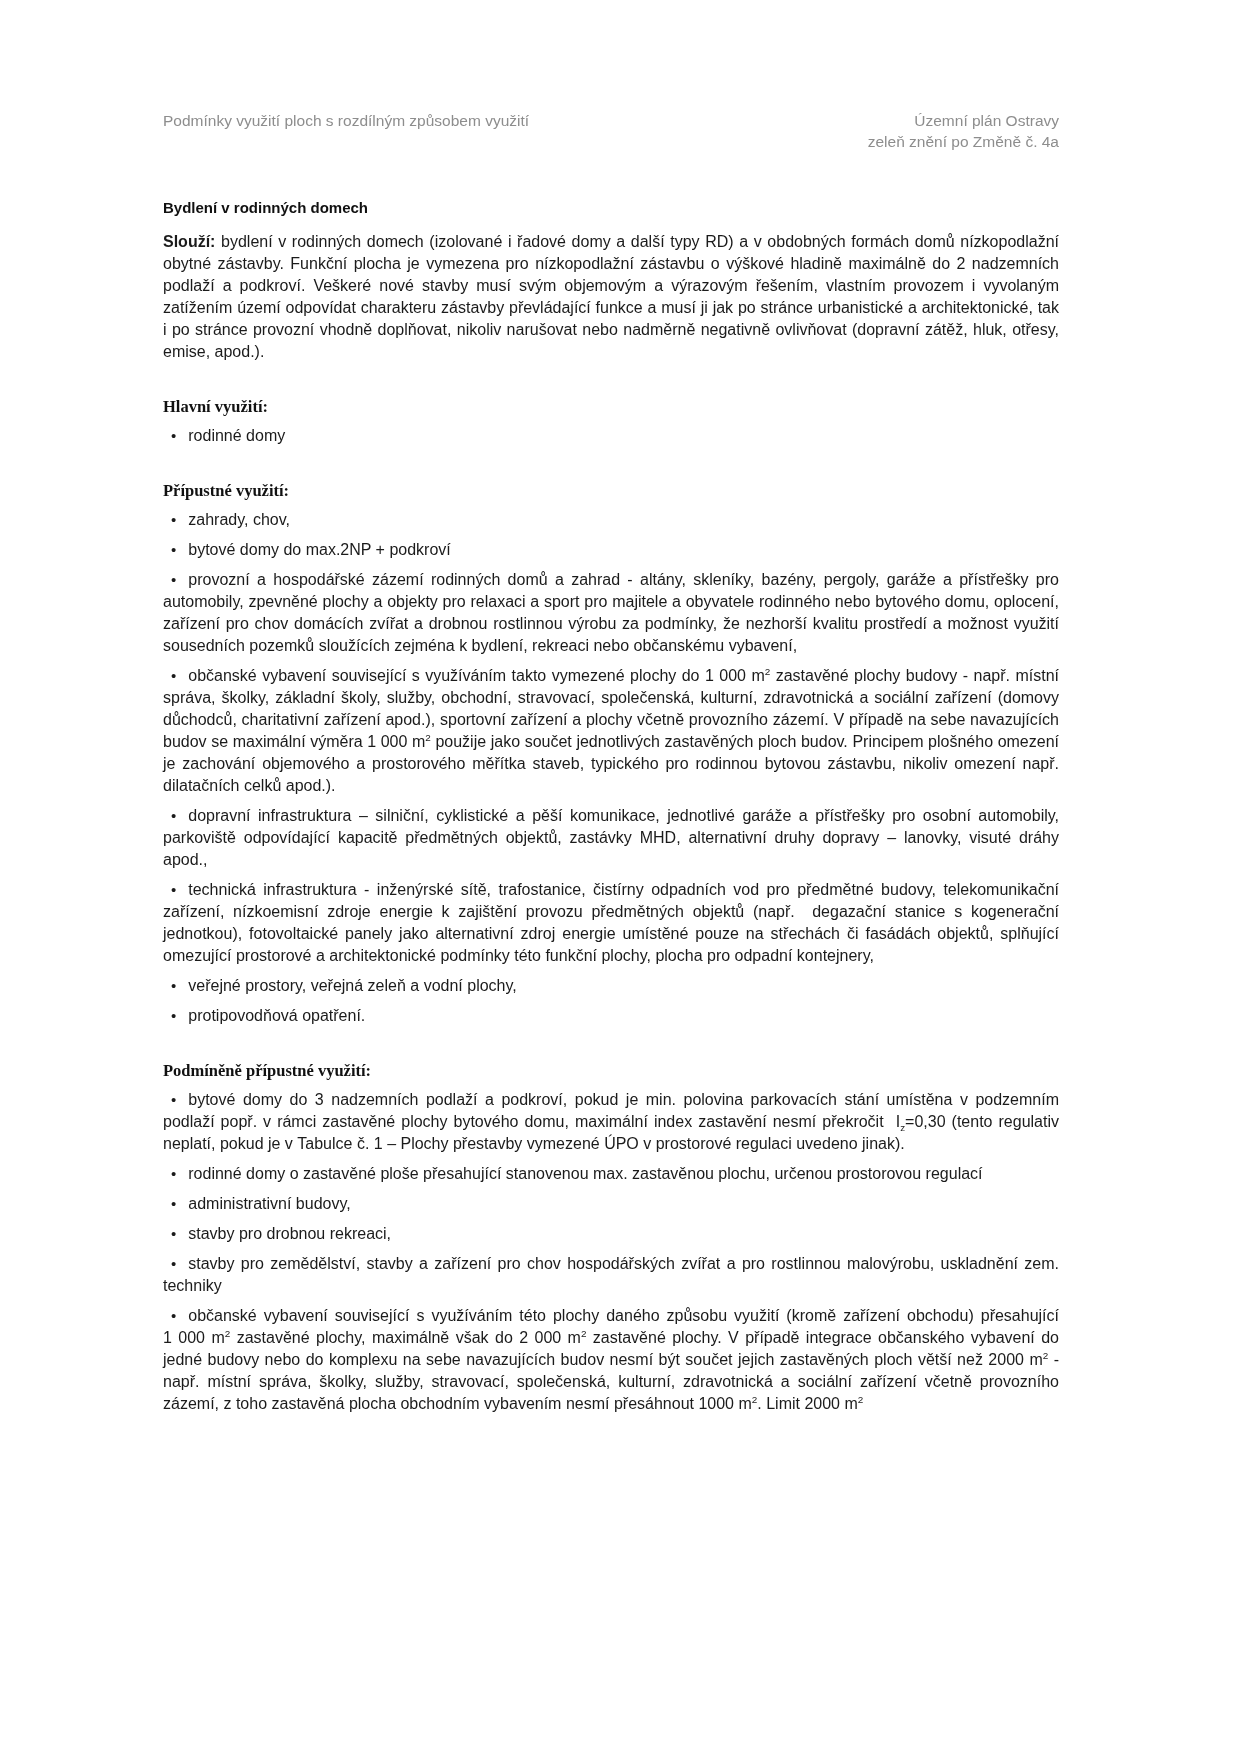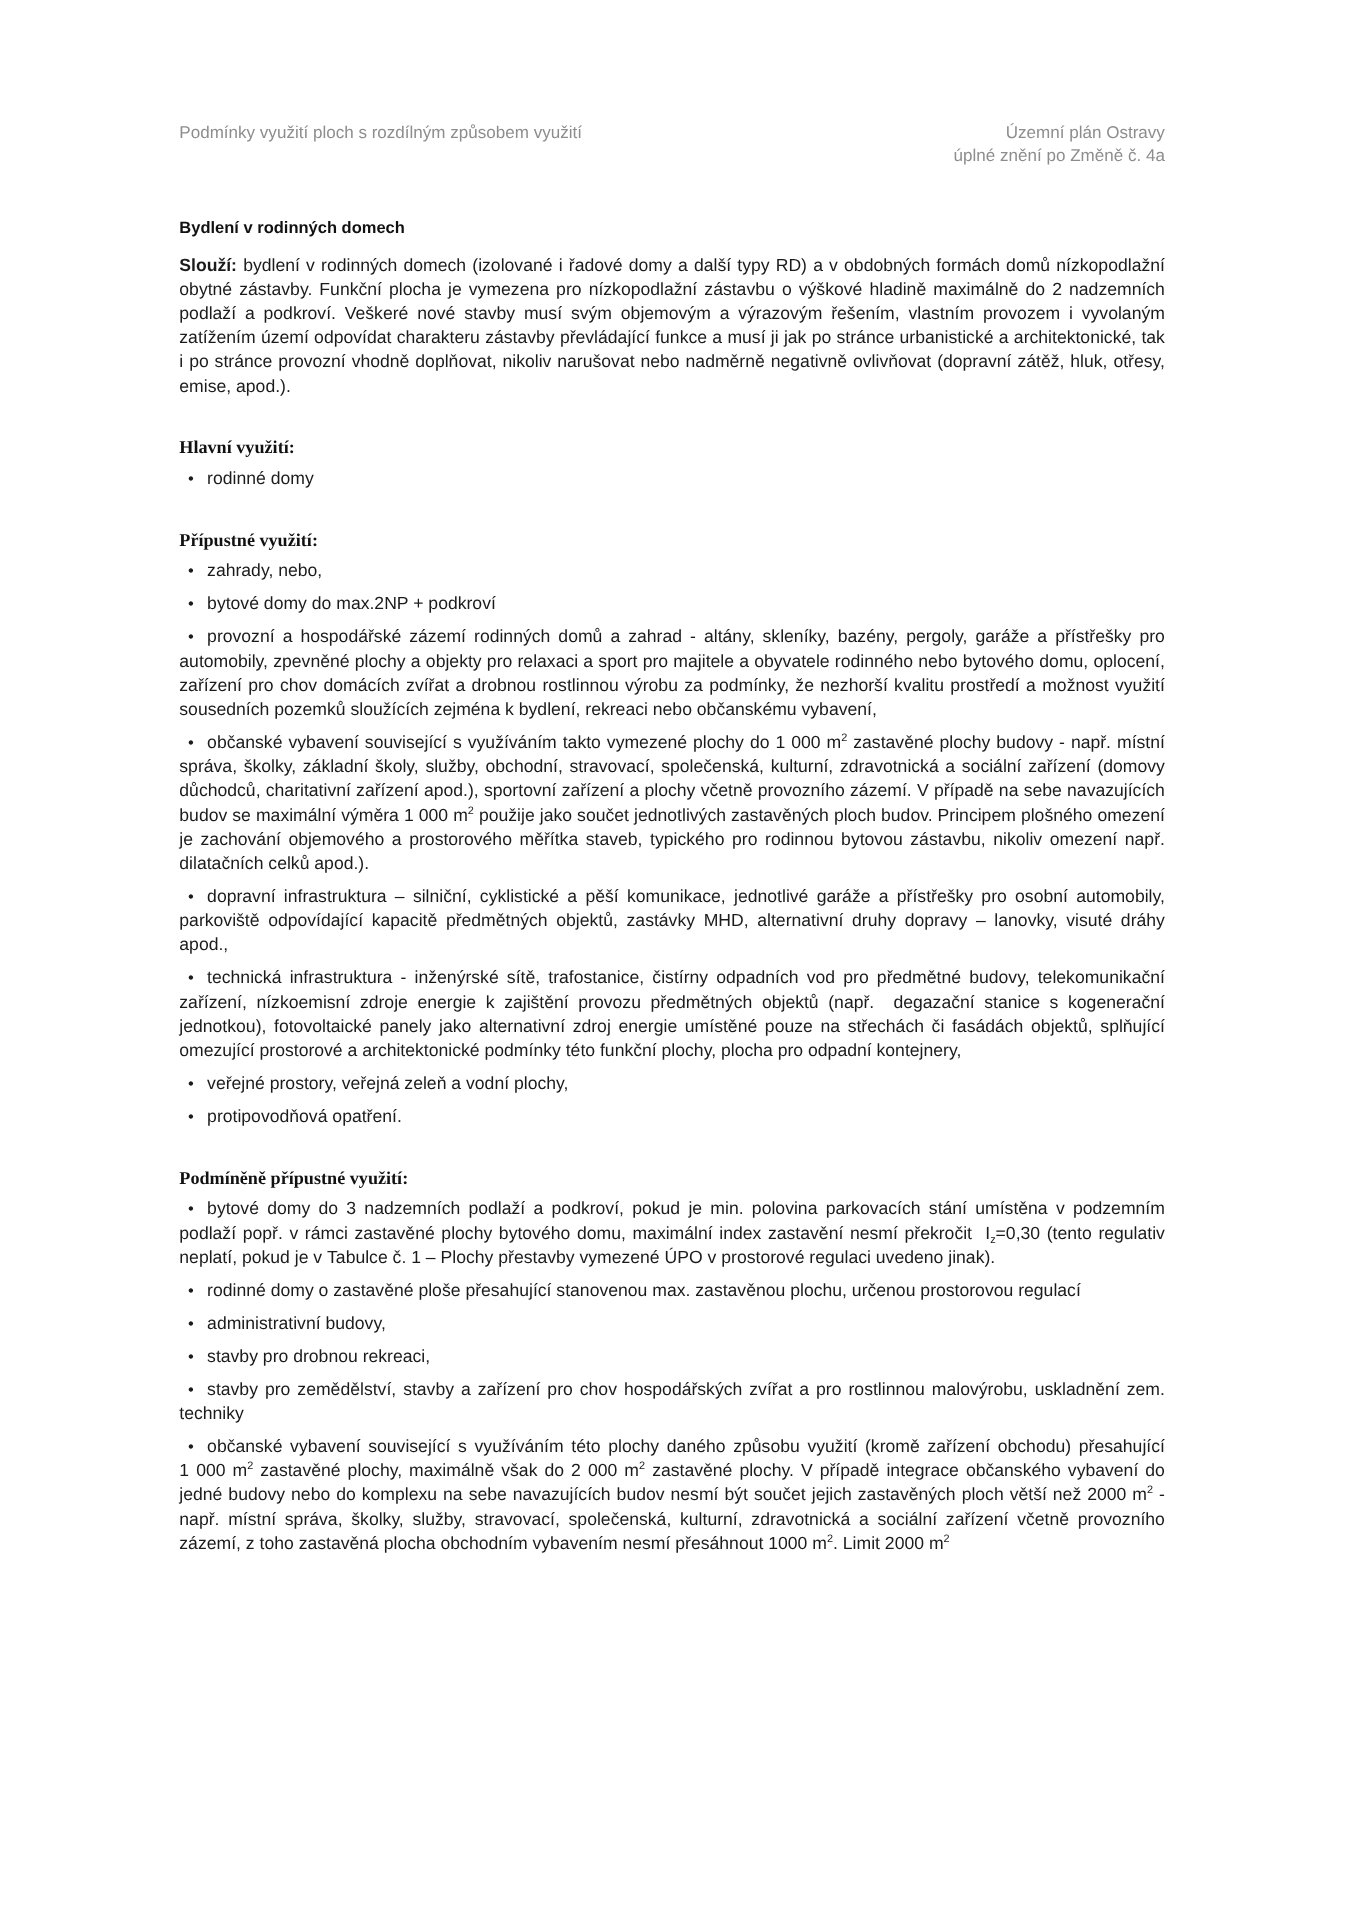--- a/index.html
+++ b/index.html
@@ -128,33 +128,33 @@
 <body>
 
 <div class="page">
 
   <div class="content">
 
     <div class="doc-header">
       <div class="left">Podmínky využití ploch s rozdílným způsobem využití</div>
       <div class="right">
         <div>Územní plán Ostravy</div>
-        <div>úplné znění po Změně č. 4a</div>
+        <div>zeleň znění po Změně č. 4a</div>
       </div>
     </div>
 
     <h1 class="doc-title">Bydlení v rodinných domech</h1>
 
     <p class="para"><span class="lead">Slouží:</span><span> bydlení v rodinných domech (izolované i řadové domy a další typy RD) a v obdobných formách domů nízkopodlažní obytné zástavby. Funkční plocha je vymezena pro nízkopodlažní zástavbu o výškové hladině maximálně do 2 nadzemních podlaží a podkroví. Veškeré nové stavby musí svým objemovým a výrazovým řešením, vlastním provozem i vyvolaným zatížením území odpovídat charakteru zástavby převládající funkce a musí ji jak po stránce urbanistické a architektonické, tak i po stránce provozní vhodně doplňovat, nikoliv narušovat nebo nadměrně negativně ovlivňovat (dopravní zátěž, hluk, otřesy, emise, apod.).</span></p>
 
     <h2 class="section-heading">Hlavní využití:</h2>
     <p class="bullet-item">rodinné domy</p>
 
     <h2 class="section-heading">Přípustné využití:</h2>
-    <p class="bullet-item">zahrady, nebo,</p>
+    <p class="bullet-item">zahrady, chov,</p>
     <p class="bullet-item">bytové domy do max.2NP + podkroví</p>
     <p class="bullet-item">provozní a hospodářské zázemí rodinných domů a zahrad - altány, skleníky, bazény, pergoly, garáže a přístřešky pro automobily, zpevněné plochy a objekty pro relaxaci a sport pro majitele a obyvatele rodinného nebo bytového domu, oplocení, zařízení pro chov domácích zvířat a drobnou rostlinnou výrobu za podmínky, že nezhorší kvalitu prostředí a možnost využití sousedních pozemků sloužících zejména k bydlení, rekreaci nebo občanskému vybavení,</p>
     <p class="bullet-item">občanské vybavení související s&nbsp;využíváním takto vymezené plochy do 1&nbsp;000 m<sup>2</sup> zastavěné plochy budovy - např. místní správa, školky, základní školy, služby, obchodní, stravovací, společenská, kulturní, zdravotnická a sociální zařízení (domovy důchodců, charitativní zařízení apod.), sportovní zařízení a plochy včetně provozního zázemí. V&nbsp;případě na sebe navazujících budov se maximální výměra 1&nbsp;000 m<sup>2</sup> použije jako součet jednotlivých zastavěných ploch budov. Principem plošného omezení je zachování objemového a prostorového měřítka staveb, typického pro rodinnou bytovou zástavbu, nikoliv omezení např. dilatačních celků apod.).</p>
     <p class="bullet-item">dopravní infrastruktura – silniční, cyklistické a pěší komunikace, jednotlivé garáže a přístřešky pro osobní automobily, parkoviště odpovídající kapacitě předmětných objektů, zastávky MHD, alternativní druhy dopravy – lanovky, visuté dráhy apod.,</p>
     <p class="bullet-item">technická infrastruktura - inženýrské sítě, trafostanice, čistírny odpadních vod pro předmětné budovy, telekomunikační zařízení, nízkoemisní zdroje energie k&nbsp;zajištění provozu předmětných objektů (např. &nbsp;degazační stanice s&nbsp;kogenerační jednotkou), fotovoltaické panely jako alternativní zdroj energie umístěné pouze na střechách či fasádách objektů, splňující omezující prostorové a architektonické podmínky této funkční plochy, plocha pro odpadní kontejnery,</p>
     <p class="bullet-item">veřejné prostory, veřejná zeleň a vodní plochy,</p>
     <p class="bullet-item">protipovodňová opatření.</p>
 
     <h2 class="section-heading">Podmíněně přípustné využití:</h2>
     <p class="bullet-item">bytové domy do 3 nadzemních podlaží a podkroví, pokud je min. polovina parkovacích stání umístěna v&nbsp;podzemním podlaží popř. v&nbsp;rámci zastavěné plochy bytového domu, maximální index zastavění nesmí překročit &nbsp;I<sub>z</sub>=0,30 (tento regulativ neplatí, pokud je v&nbsp;Tabulce č. 1 – Plochy přestavby vymezené ÚPO v&nbsp;prostorové regulaci uvedeno jinak).</p>

